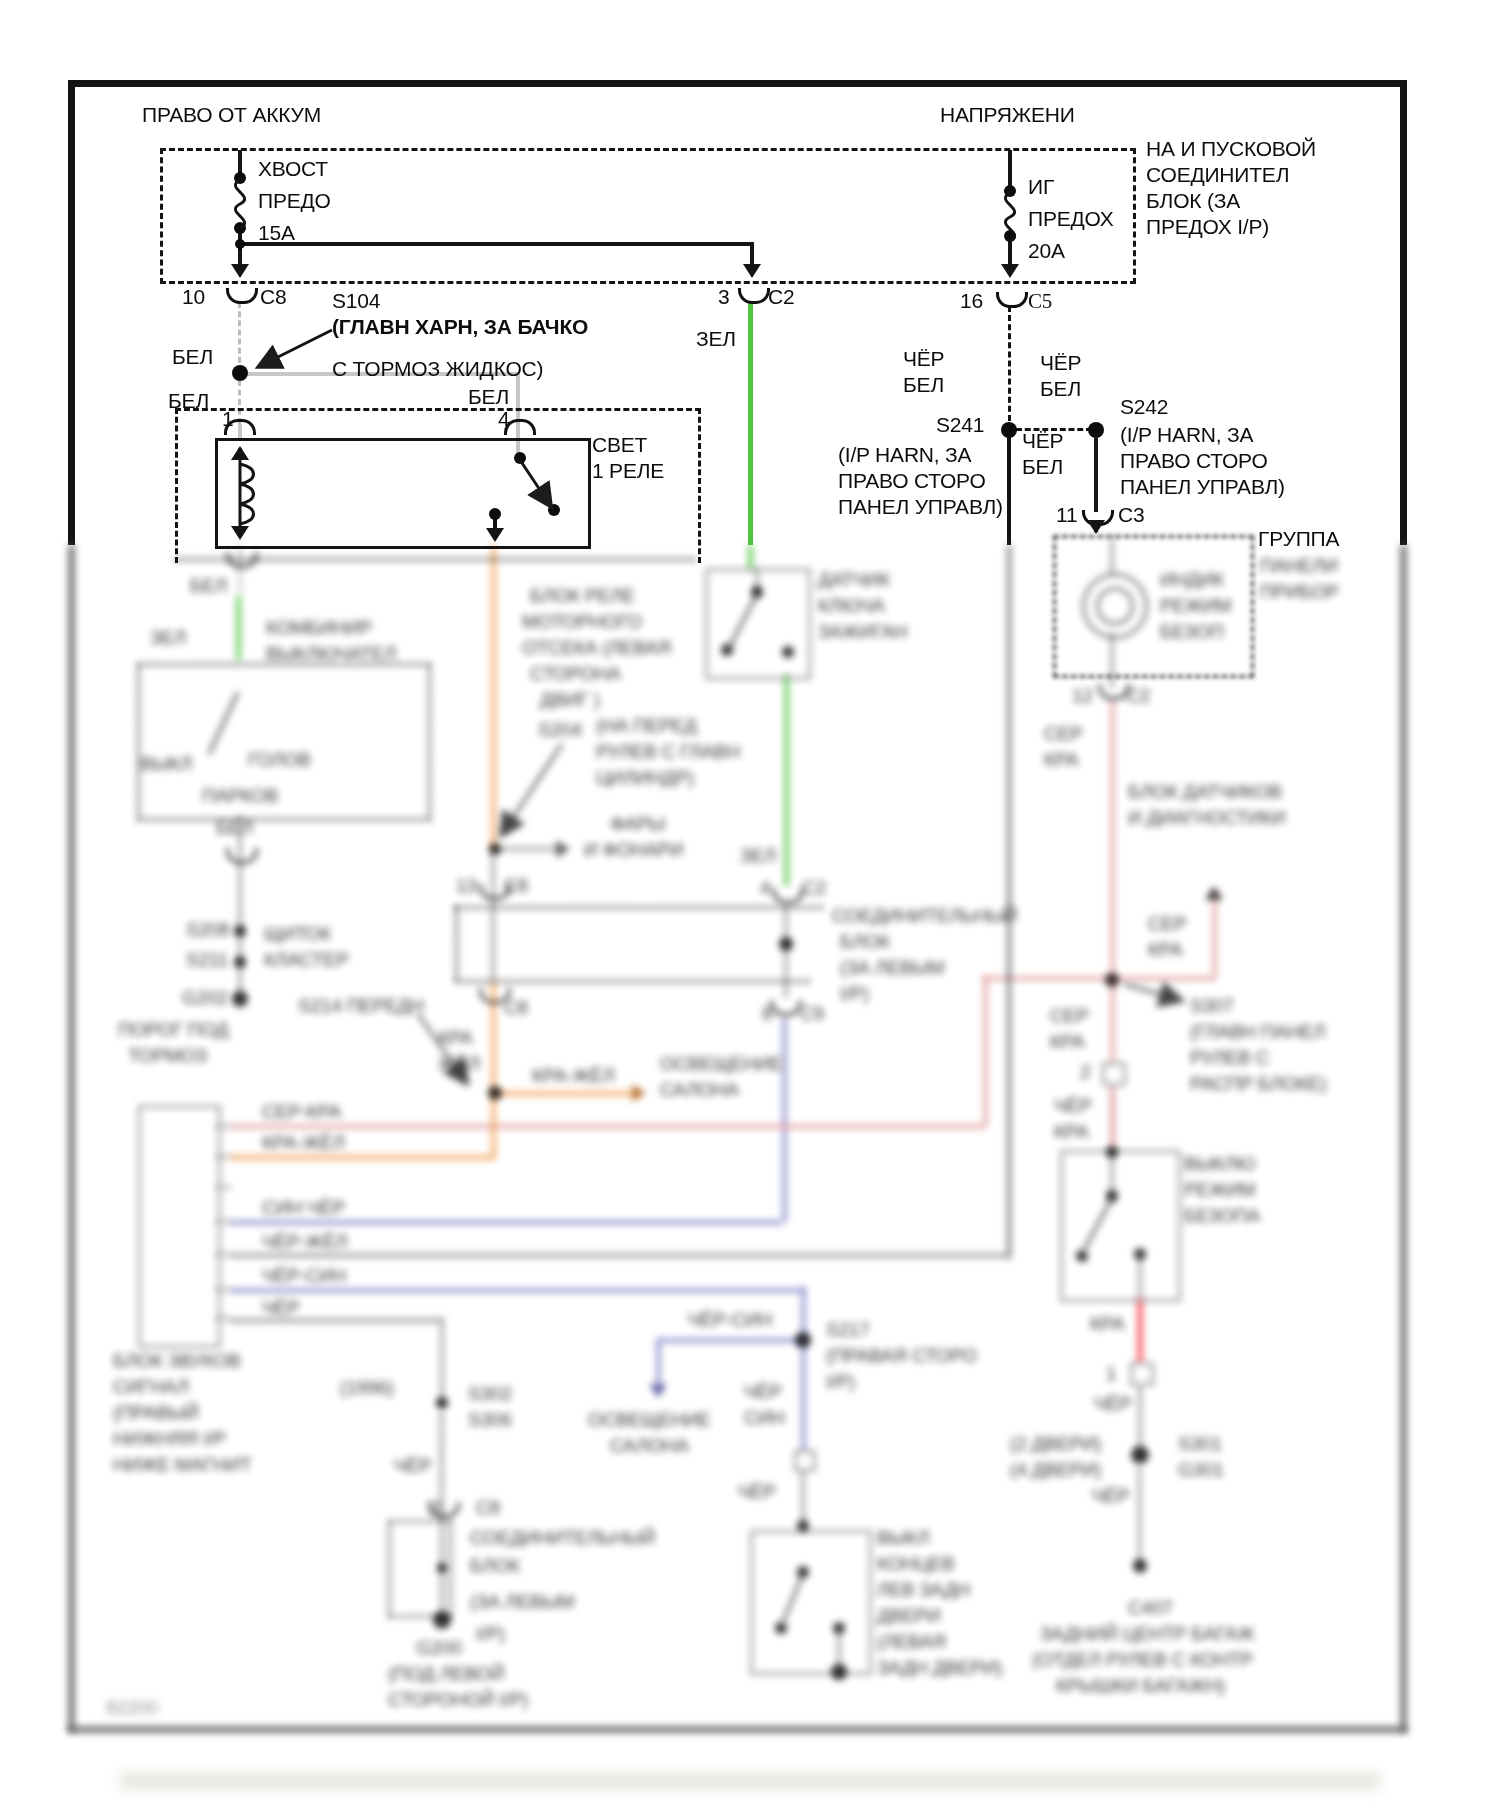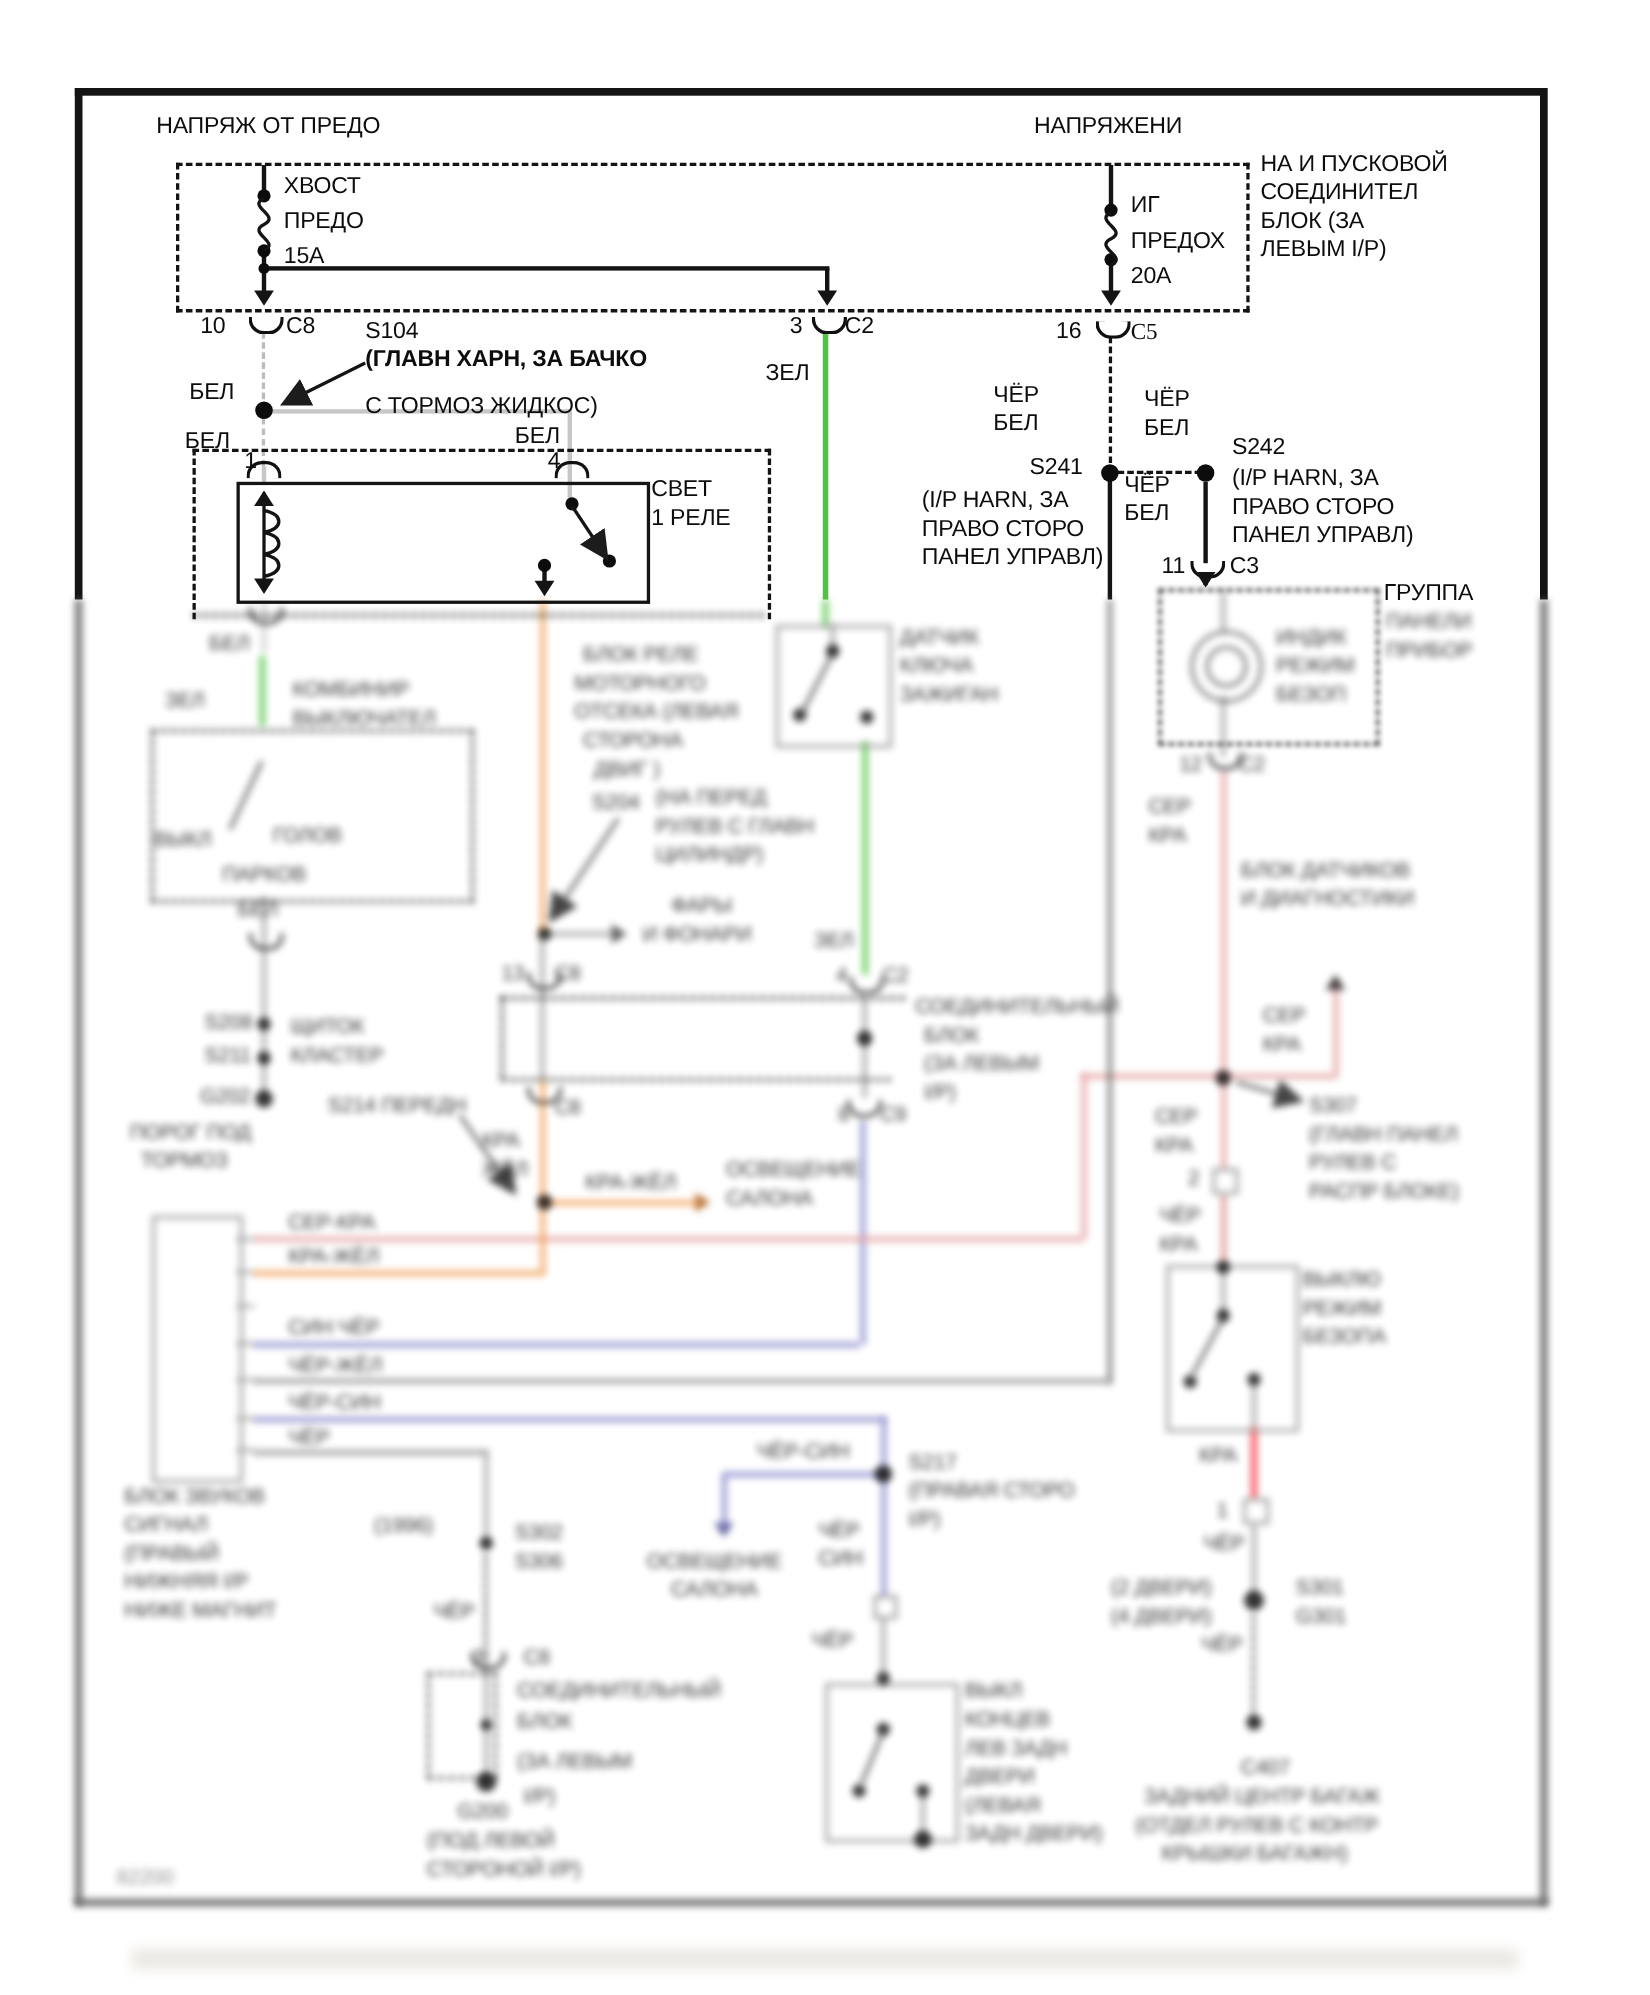--- a/index.html
+++ b/index.html
@@ -179,32 +179,32 @@
       <div class="tri" style="left: 743px; top: 264px; border-left: 9px solid transparent; border-right: 9px solid transparent; border-top: 14px solid rgb(20, 20, 20);"></div>
       <div class="tri" style="left: 1001px; top: 264px; border-left: 9px solid transparent; border-right: 9px solid transparent; border-top: 14px solid rgb(20, 20, 20);"></div>
       <div class="tri" style="left: 1087px; top: 520px; border-left: 9px solid transparent; border-right: 9px solid transparent; border-top: 14px solid rgb(20, 20, 20);"></div>
       <div class="tri" style="left: 486px; top: 528px; border-left: 9px solid transparent; border-right: 9px solid transparent; border-top: 14px solid rgb(20, 20, 20);"></div>
       <div class="tri" style="left: 231px; top: 446px; border-left: 9px solid transparent; border-right: 9px solid transparent; border-bottom: 14px solid rgb(20, 20, 20);"></div>
       <div class="tri" style="left: 231px; top: 526px; border-left: 9px solid transparent; border-right: 9px solid transparent; border-top: 14px solid rgb(20, 20, 20);"></div>
       <div class="tri bz" style="left: 556px; top: 840px; border-top: 9px solid transparent; border-bottom: 9px solid transparent; border-left: 14px solid rgb(74, 74, 74);"></div>
       <div class="tri bz" style="left: 632px; top: 1084px; border-top: 9px solid transparent; border-bottom: 9px solid transparent; border-left: 14px solid rgb(176, 106, 42);"></div>
       <div class="tri bz" style="left: 649px; top: 1384px; border-left: 9px solid transparent; border-right: 9px solid transparent; border-top: 14px solid rgb(94, 94, 158);"></div>
       <div class="tri bz" style="left: 1205px; top: 886px; border-left: 9px solid transparent; border-right: 9px solid transparent; border-bottom: 14px solid rgb(34, 34, 34);"></div>
-      <div class="lbl" style="left: 142px; top: 104px;">НАПРЯЖ ОТ ПРЕДО</div>
+      <div class="lbl" style="left: 142px; top: 104px;">ПРАВО ОТ АККУМ</div>
       <div class="lbl" style="left: 940px; top: 104px;">НАПРЯЖЕНИ</div>
       <div class="lbl" style="left: 258px; top: 158px;">ХВОСТ</div>
       <div class="lbl" style="left: 258px; top: 190px;">ПРЕДО</div>
       <div class="lbl" style="left: 258px; top: 222px;">15А</div>
       <div class="lbl" style="left: 1028px; top: 176px;">ИГ</div>
       <div class="lbl" style="left: 1028px; top: 208px;">ПРЕДОХ</div>
       <div class="lbl" style="left: 1028px; top: 240px;">20А</div>
       <div class="lbl" style="left: 1146px; top: 138px;">НА И ПУСКОВОЙ</div>
       <div class="lbl" style="left: 1146px; top: 164px;">СОЕДИНИТЕЛ</div>
       <div class="lbl" style="left: 1146px; top: 190px;">БЛОК (ЗА</div>
-      <div class="lbl" style="left: 1146px; top: 216px;">ЛЕВЫМ I/P)</div>
+      <div class="lbl" style="left: 1146px; top: 216px;">ПРЕДОХ I/P)</div>
       <div class="lbl" style="left: 182px; top: 286px;">10</div>
       <div class="lbl" style="left: 260px; top: 286px;">C8</div>
       <div class="lbl" style="left: 718px; top: 286px;">3</div>
       <div class="lbl" style="left: 768px; top: 286px;">C2</div>
       <div class="lbl" style="left: 960px; top: 290px;">16</div>
       <div class="lbl" style="left: 1028px; top: 290px; font-family: Liberation Serif, serif;">C5</div>
       <div class="lbl" style="left: 172px; top: 346px;">БЕЛ</div>
       <div class="lbl" style="left: 332px; top: 290px;">S104</div>
       <div class="lbl" style="left: 332px; top: 316px; font-weight: bold;">(ГЛАВН ХАРН, ЗА БАЧКО</div>
       <div class="lbl" style="left: 332px; top: 342px; margin-top: 16px;">С ТОРМОЗ ЖИДКОС)</div>

